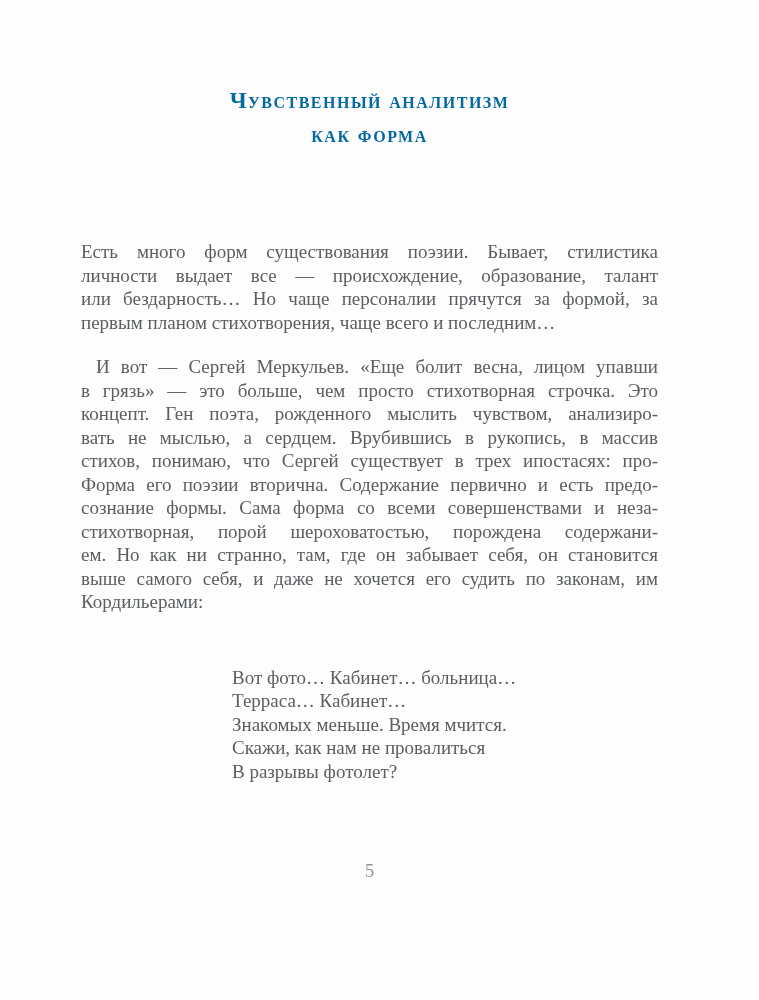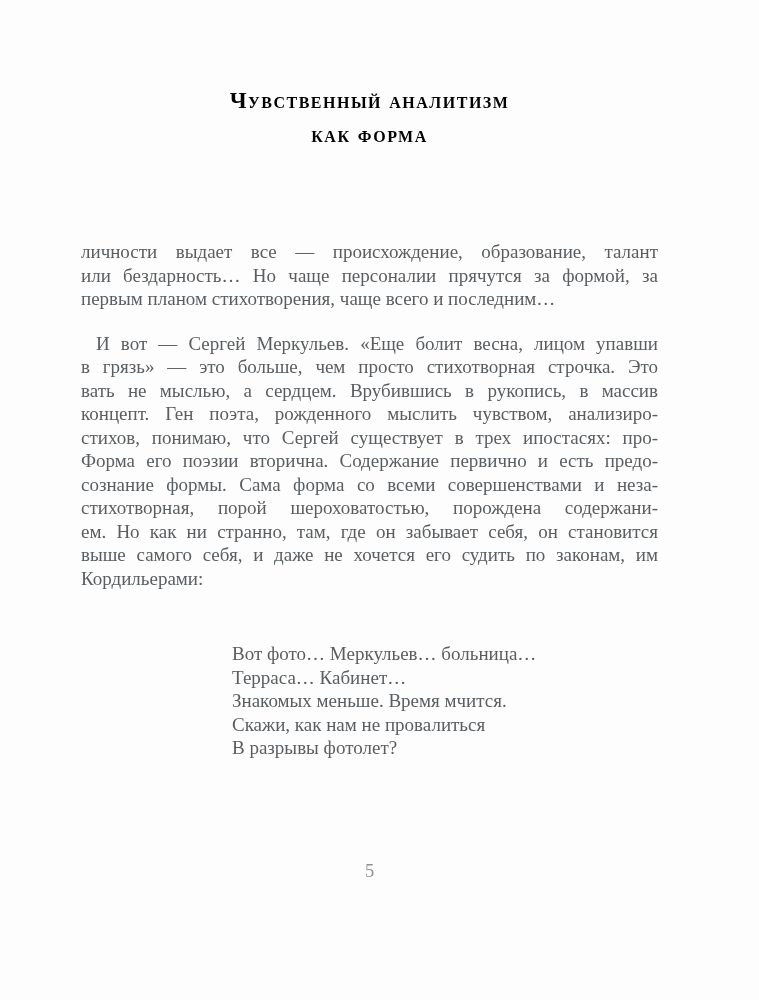--- a/index.html
+++ b/index.html
@@ -20,21 +20,21 @@
     position: absolute;
     top: 84px;
     left: 81px;
     width: 577px;
     text-align: center;
     font-weight: bold;
     font-variant: small-caps;
     font-size: 23px;
     line-height: 34px;
     letter-spacing: 1.5px;
-    color: #000000;
+    color: #0369a1;
   }
   .body-block {
     position: absolute;
     top: 240px;
     left: 81px;
     width: 577px;
     font-size: 19px;
     line-height: 23.5px;
   }
   .para { margin: 0; padding: 0; }
@@ -74,41 +74,42 @@
 <div class="page">
 
   <header class="title-block">
     <div class="title-line">Чувственный аналитизм</div>
     <div class="title-line">как форма</div>
   </header>
 
   <main class="body-block">
 
     <div class="para">
+      <div class="ln">Есть много форм существования поэзии. Бывает, стилистика</div>
       <div class="ln">личности выдает все — происхождение, образование, талант</div>
       <div class="ln">или бездарность… Но чаще персоналии прячутся за формой, за</div>
       <div class="ln last">первым планом стихотворения, чаще всего и последним…</div>
     </div>
 
     <div class="para">
       <div class="ln indent">И вот — Сергей Меркульев. «Еще болит весна, лицом упавши</div>
       <div class="ln">в грязь» — это больше, чем просто стихотворная строчка. Это</div>
+      <div class="ln">концепт. Ген поэта, рожденного мыслить чувством, анализиро-</div>
       <div class="ln">вать не мыслью, а сердцем. Врубившись в рукопись, в массив</div>
-      <div class="ln">концепт. Ген поэта, рожденного мыслить чувством, анализиро-</div>
       <div class="ln">стихов, понимаю, что Сергей существует в трех ипостасях: про-</div>
       <div class="ln">Форма его поэзии вторична. Содержание первично и есть предо-</div>
       <div class="ln">сознание формы. Сама форма со всеми совершенствами и неза-</div>
       <div class="ln">стихотворная, порой шероховатостью, порождена содержани-</div>
       <div class="ln">ем. Но как ни странно, там, где он забывает себя, он становится</div>
       <div class="ln">выше самого себя, и даже не хочется его судить по законам, им</div>
       <div class="ln last">Кордильерами:</div>
     </div>
 
     <div class="poem-block">
-      <div class="poem-line">Вот фото… Меркульев… больница…</div>
+      <div class="poem-line">Вот фото… Кабинет… больница…</div>
       <div class="poem-line">Терраса… Кабинет…</div>
       <div class="poem-line">Знакомых меньше. Время мчится.</div>
       <div class="poem-line">Скажи, как нам не провалиться</div>
       <div class="poem-line">В разрывы фотолет?</div>
     </div>
 
   </main>
 
   <footer class="page-number">5</footer>
 

